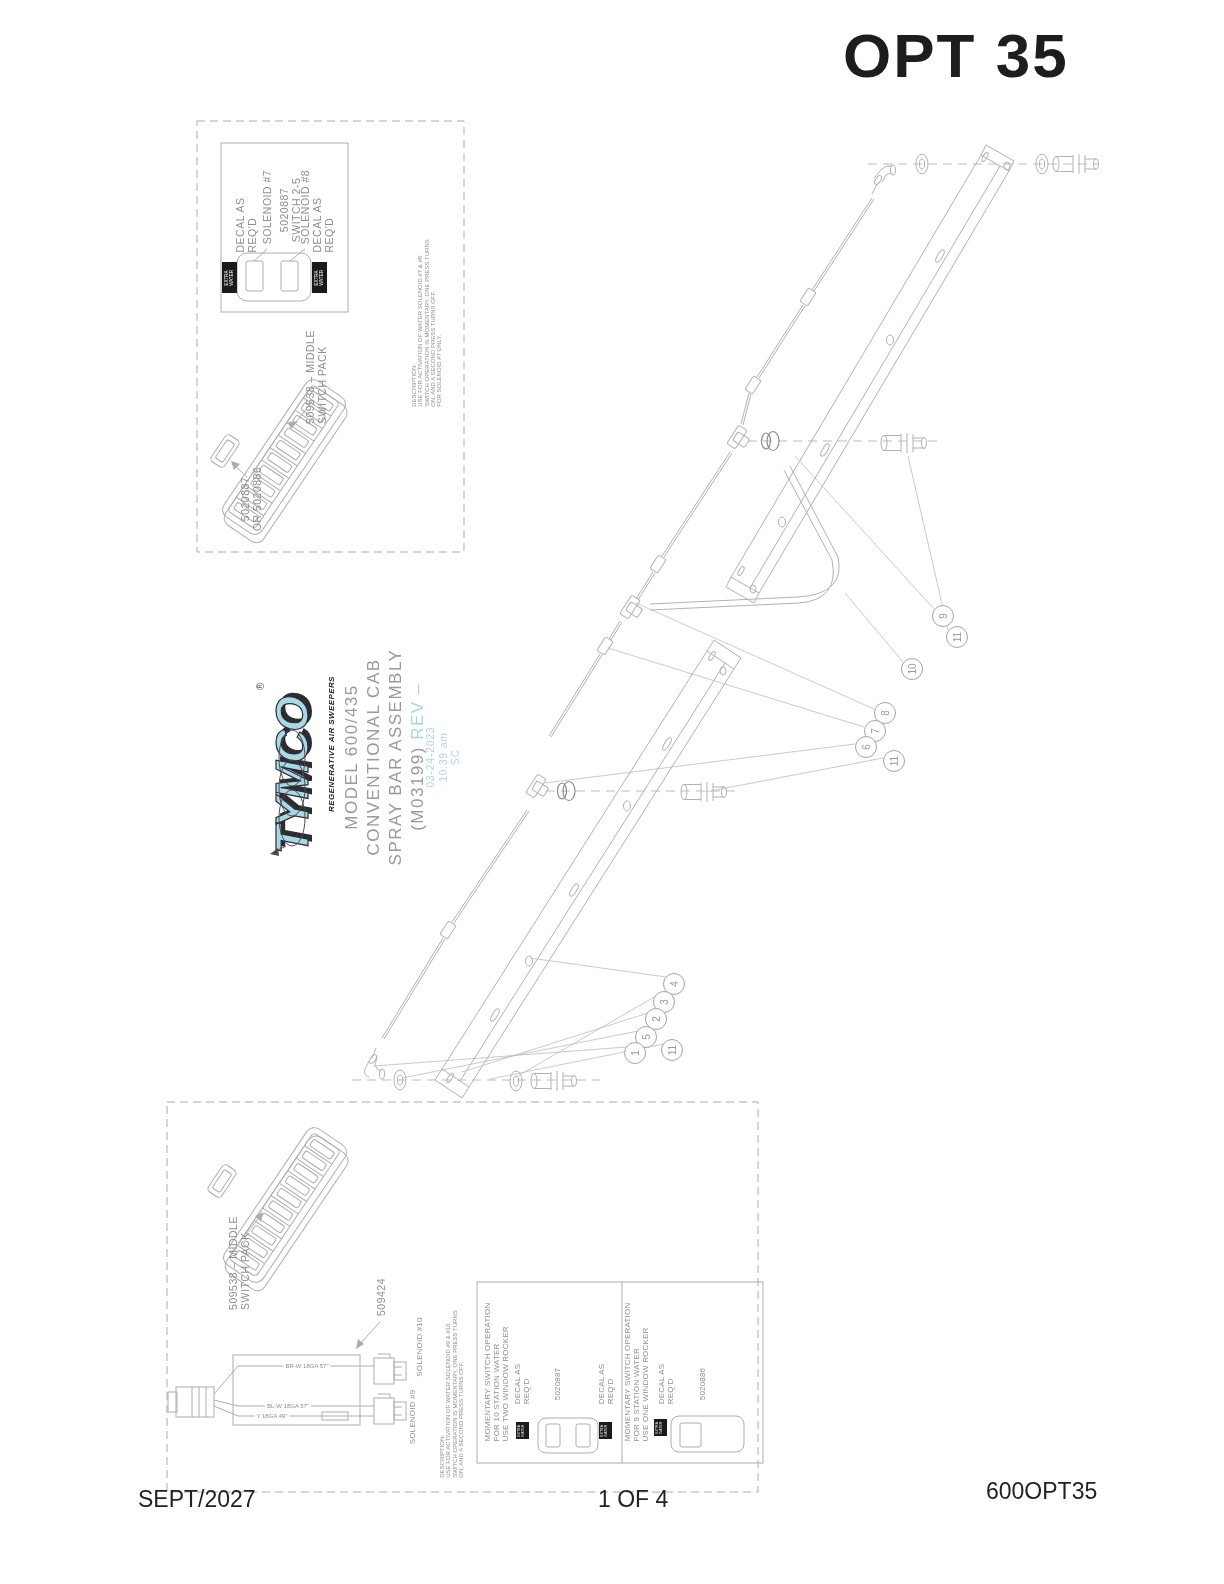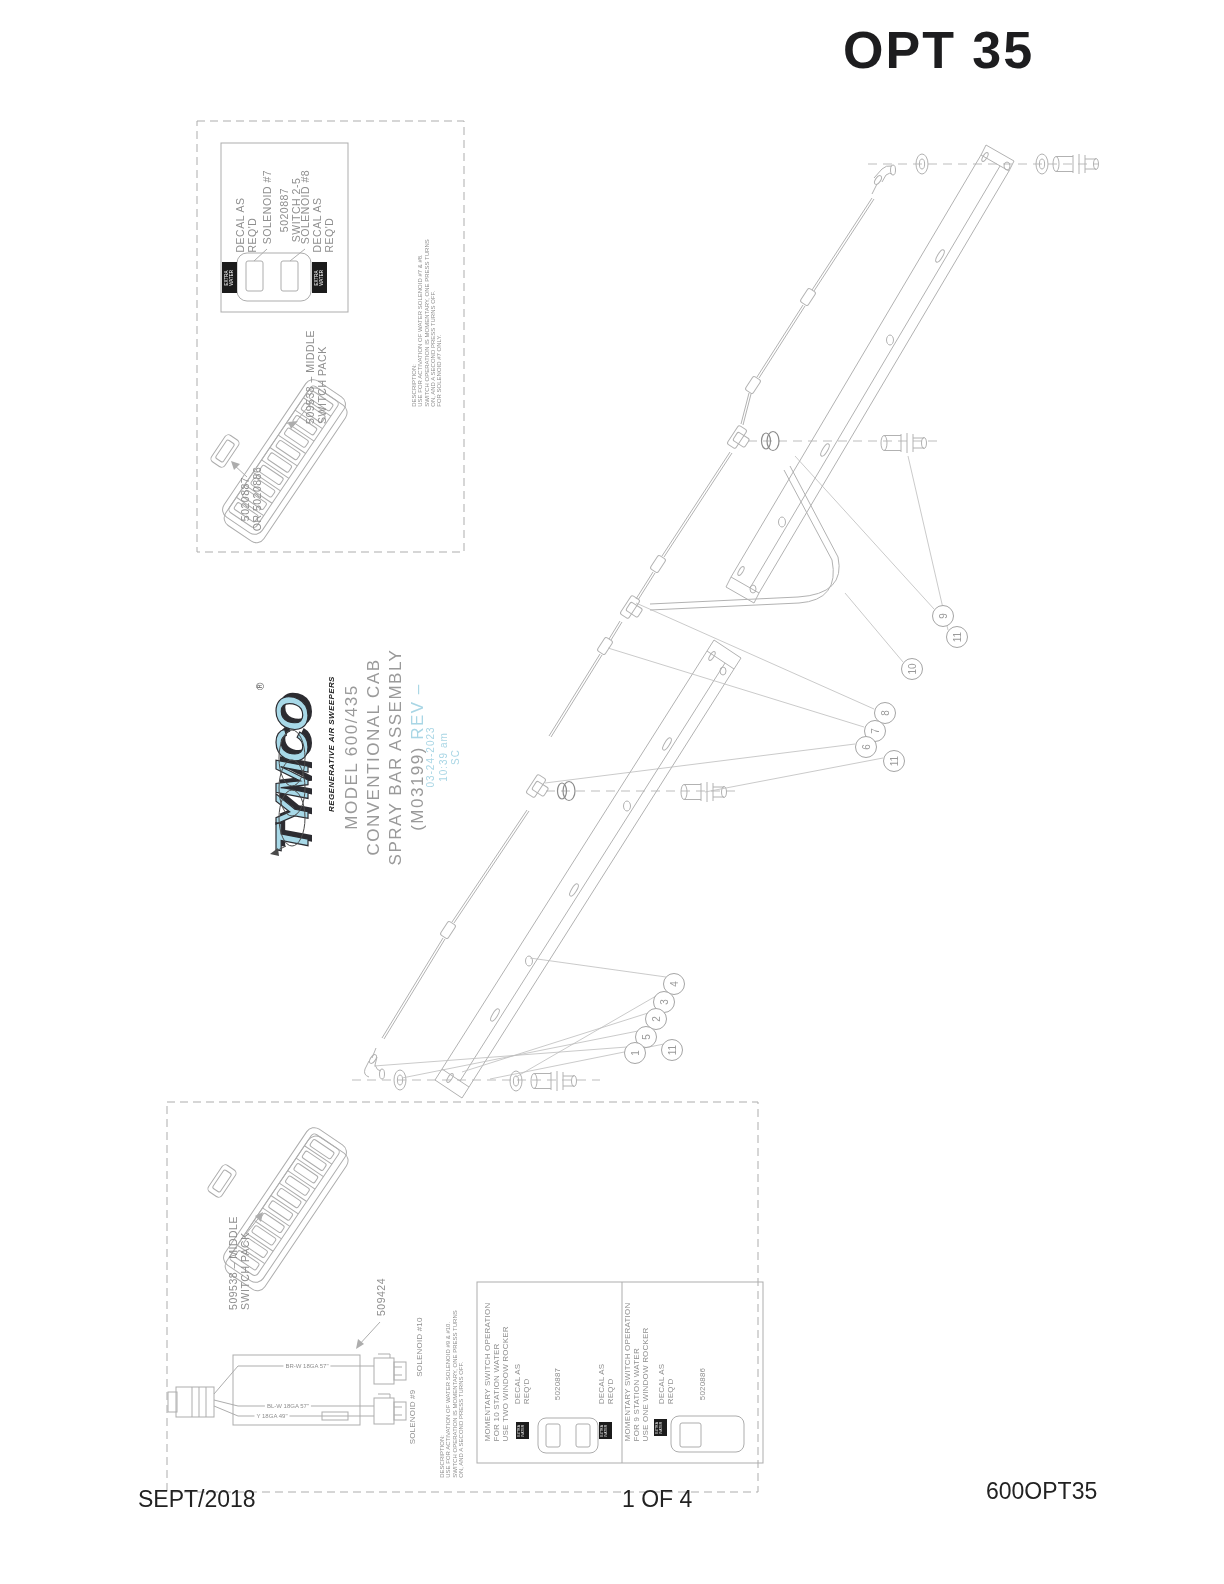--- a/index.html
+++ b/index.html
@@ -1,19 +1,19 @@
 <!DOCTYPE html>
 <html><head>
 <meta charset="utf-8">
 <style>
   html,body{margin:0;padding:0;background:#e8e8e8;}
   .sheet{position:relative;width:1224px;height:1584px;background:#ffffff;
          font-family:"Liberation Sans",sans-serif;overflow:hidden;}
   svg.art{position:absolute;left:0;top:0;}
-  .opt35{position:absolute;left:843px;top:20px;font-size:52px;font-weight:bold;
+  .opt35{position:absolute;left:843px;top:20px;font-size:62px;font-weight:bold;
          letter-spacing:2px;color:#1d1d1f;white-space:nowrap;}
   .foot{position:absolute;font-size:23px;color:#222;white-space:nowrap;}
   .lbl{position:absolute;color:#8f8f8f;white-space:pre-line;line-height:1.12;}
   .rot{transform:translate(-50%,-50%) rotate(-90deg);}
   .ctr{transform:translate(-50%,-50%);}
   .t10{font-size:10.5px;letter-spacing:.5px;}
   .t8{font-size:8px;letter-spacing:.2px;}
   .t6{font-size:6px;letter-spacing:0;line-height:1.05;}
   .wire{background:#fff;padding:0 2px;white-space:nowrap;}
   .cen{text-align:center;}
@@ -455,17 +455,17 @@
     </div>
   <div class="decal small" style="left:599px;top:1422px;width:13px;height:17px">
       <span class="decal-txt">EXTRA
 WATER</span>
     </div>
   <div class="decal small" style="left:654px;top:1419px;width:13px;height:17px">
       <span class="decal-txt">EXTRA
 WATER</span>
     </div>
 
-  <div class="foot" style="left:138px;top:1486px">SEPT/2018</div>
-  <div class="foot" style="left:622px;top:1486px">1 OF 4</div>
+  <div class="foot" style="left:138px;top:1486px">SEPT/2027</div>
+  <div class="foot" style="left:598px;top:1486px">1 OF 4</div>
   <div class="foot" style="left:986px;top:1478px">600OPT35</div>
 
 </div>
 
 </body></html>

